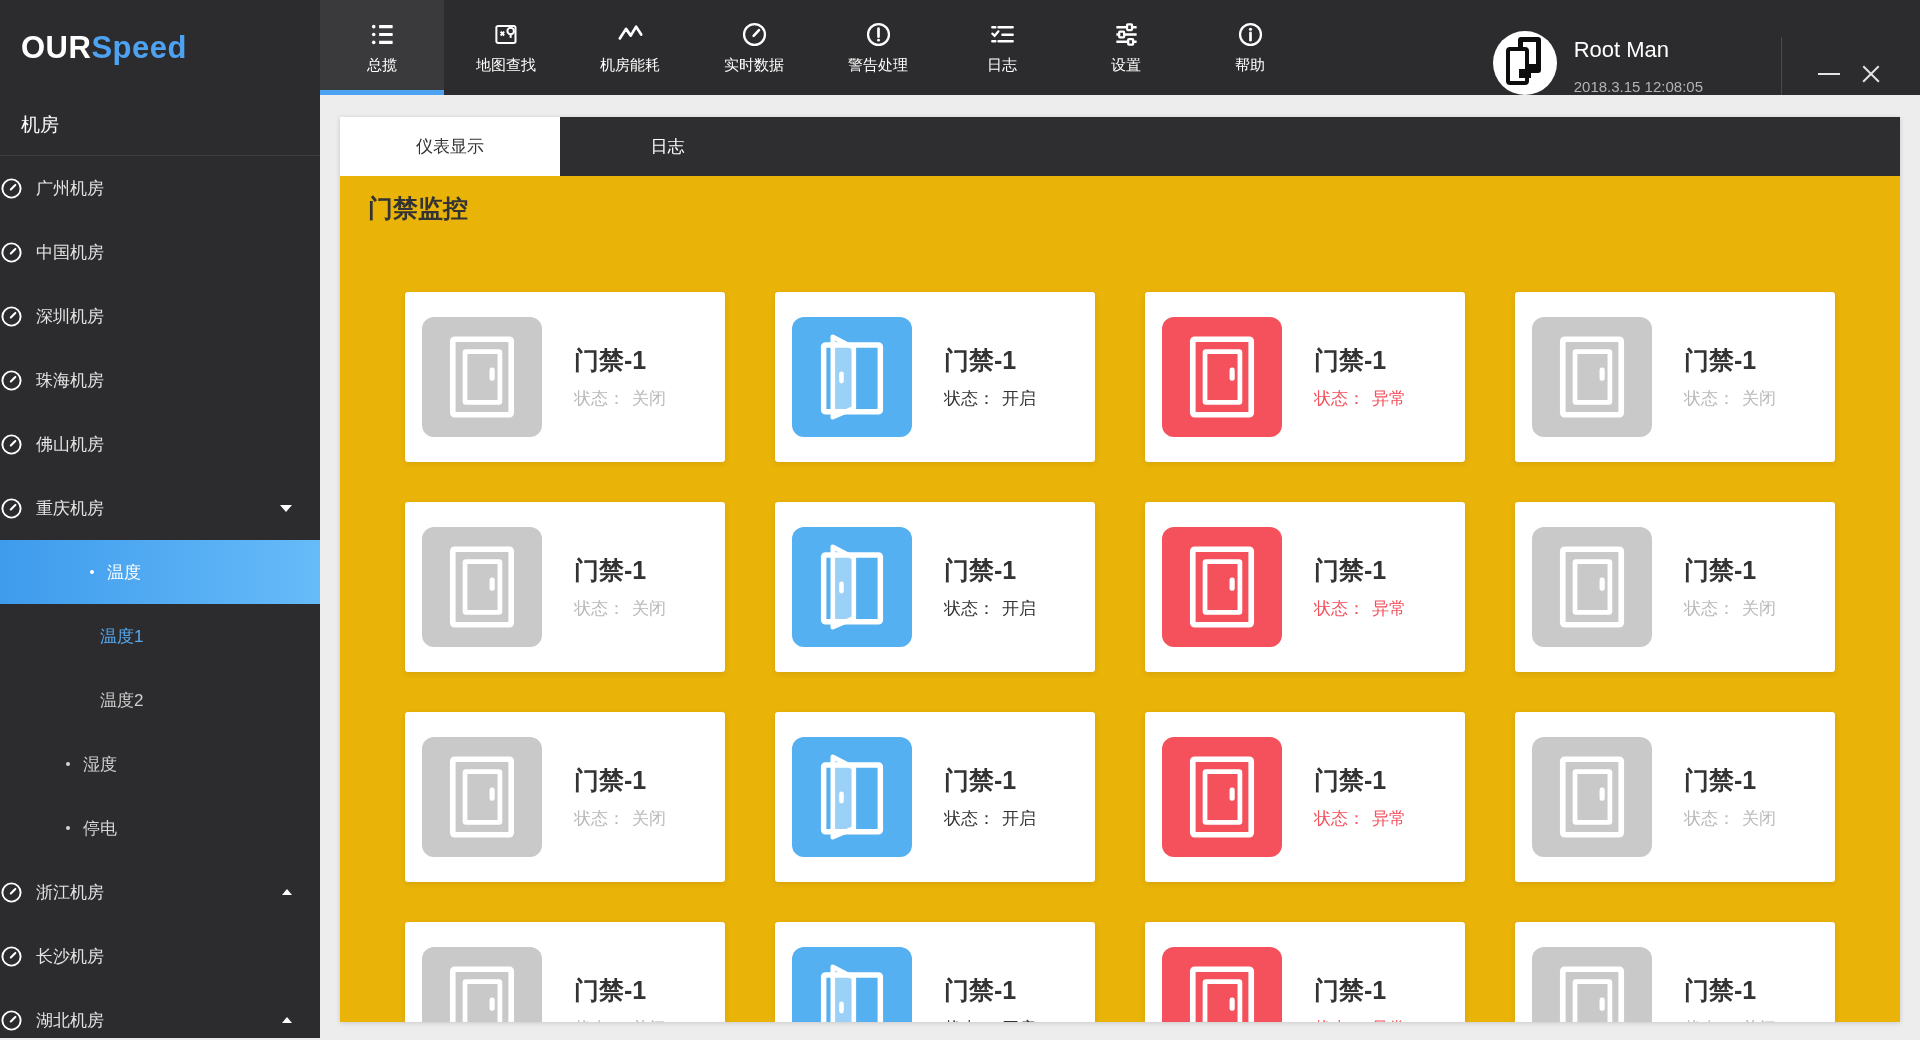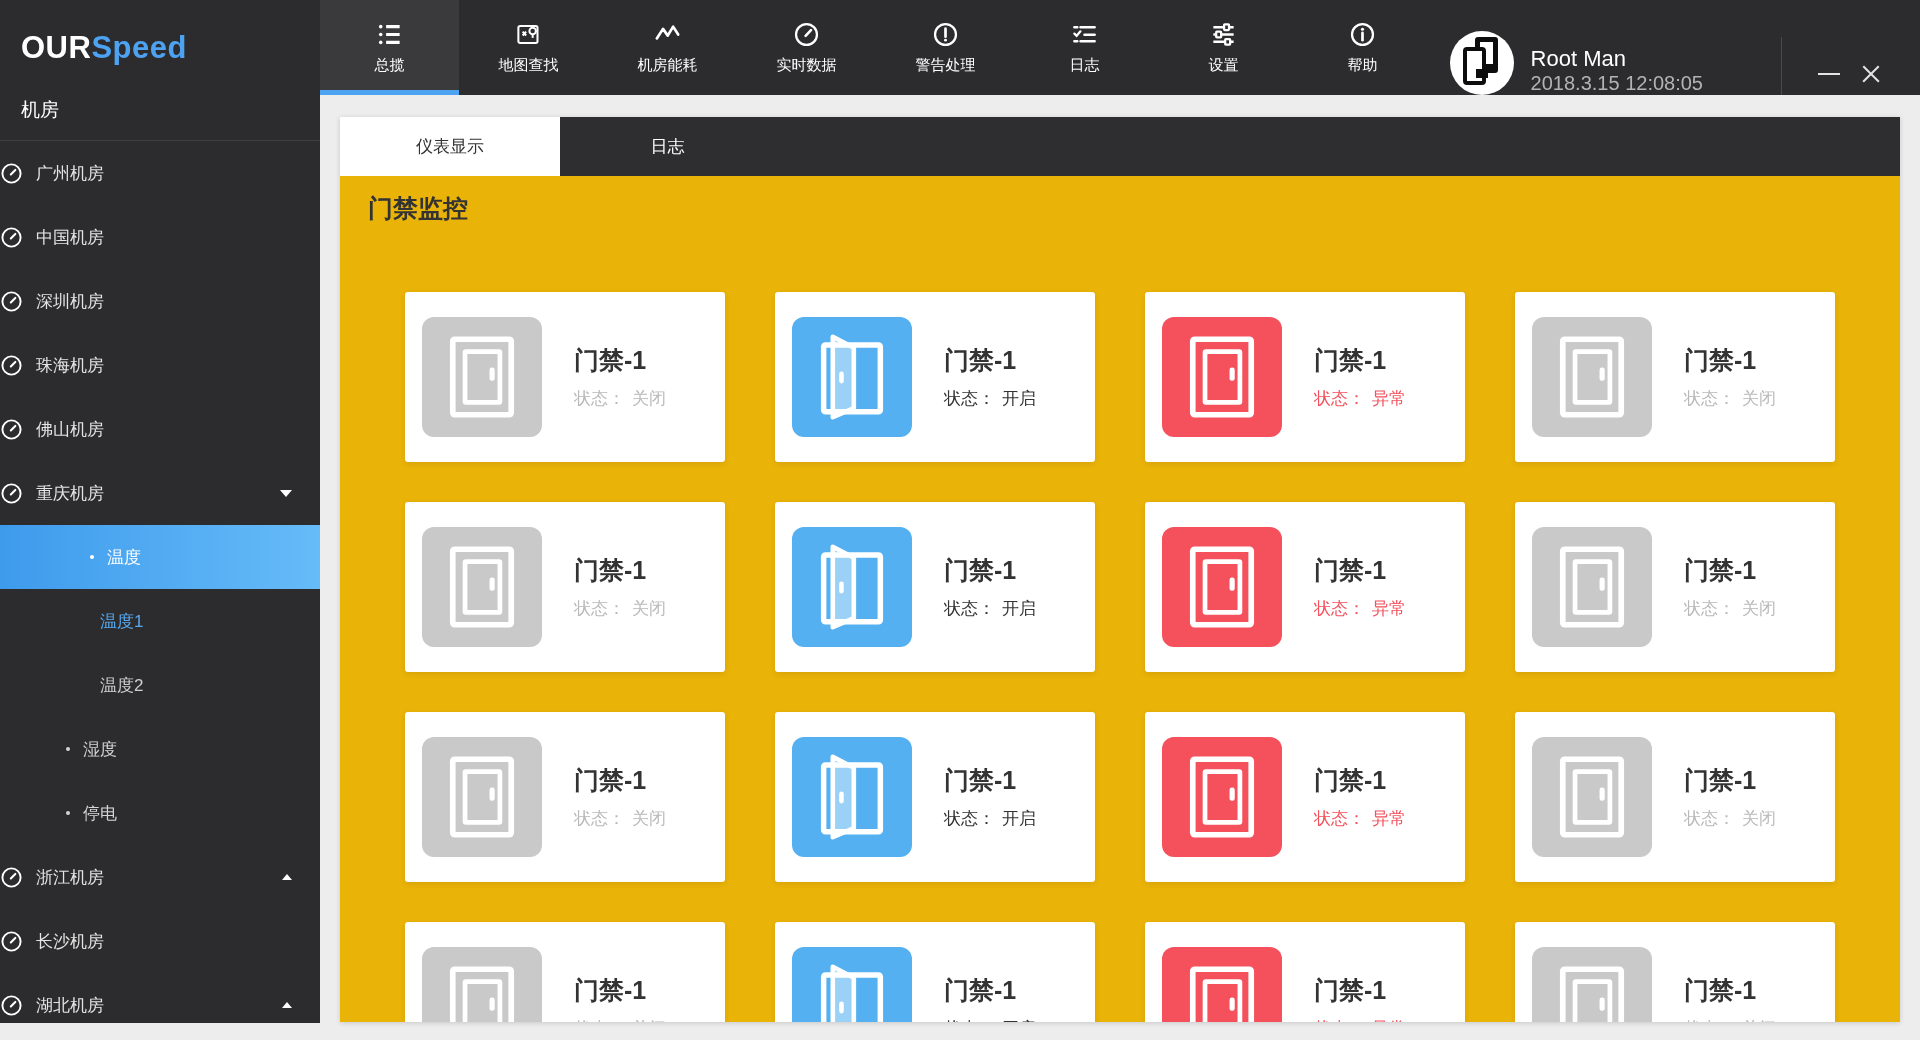--- a/index.html
+++ b/index.html
@@ -11,43 +11,43 @@
     --c-open:#55B0F1; --c-abn:#F4515C; --c-closed:#C9C9C9; --c-closed-text:#B9B9B9;
   }
 
   
   .topbar{ position:absolute; left:0; top:0; width:1920px; height:95px;
     background:var(--bar); display:flex; align-items:stretch; z-index:5; }
   .logo{ width:320px; display:flex; align-items:center; padding-left:21px;
     font-size:31px; font-weight:600; color:#fff; letter-spacing:.5px; }
   .logo .accent{ color:var(--accent); }
   .nav{ display:flex; }
-  .nav-item{ width:139px; display:flex; flex-direction:column; align-items:center;
+  .nav-item{ width:124px; display:flex; flex-direction:column; align-items:center;
     justify-content:center; gap:8px; color:#fff; font-size:15px; cursor:pointer; position:relative; }
   .nav-item svg{ width:27px; height:27px; display:block; }
   .nav-item.active{ background:var(--bar-active); }
   .nav-item.active::after{ content:""; position:absolute; left:0; right:0; bottom:0;
     height:5px; background:var(--accent); }
   .user-area{ margin-left:auto; display:flex; align-items:flex-end; padding-right:28px; }
   .avatar{ width:64px; height:64px; border-radius:50%; cursor:pointer; flex:0 0 auto; }
   .user-text{ margin-left:17px; }
   .user-name{ color:#fff; font-size:22px; }
-  .user-date{ color:#B3B3B5; font-size:20px; margin-top:0; }
+  .user-date{ color:#B3B3B5; font-size:15px; margin-top:15px; }
   .win-divider{ width:1px; height:58px; background:#4A4A4C; margin:0 26px 0 78px; }
   .win-btn{ width:42px; height:42px; display:flex; align-items:center; justify-content:center;
     cursor:pointer; }
   .icon-minus{ width:22px; height:2.4px; background:#E3E3E3; }
   .icon-close{ position:relative; width:22px; height:22px; }
   .icon-close::before,.icon-close::after{ content:""; position:absolute; left:0; top:10px;
     width:22px; height:2.2px; background:#E3E3E3; }
   .icon-close::before{ transform:rotate(45deg); }
   .icon-close::after{ transform:rotate(-45deg); }
 
   
-  .sidebar{ position:absolute; left:0; top:78px; width:320px; height:945px;
+  .sidebar{ position:absolute; left:0; top:93px; width:320px; height:945px;
     background:var(--bar); border-top:1px solid #3B3B3D; }
   .side-header{ height:62px; display:flex; align-items:center; padding-left:21px;
     color:#fff; font-size:19px; font-weight:500; border-bottom:1px solid #3E3E40; }
   .side-item{ height:64px; display:flex; align-items:center; color:#E4E4E4;
     font-size:17px; cursor:pointer; position:relative; }
   .side-item.room{ }
   .side-item.room svg{ width:23px; height:23px; margin-right:13px; flex:0 0 auto; }
   .side-item .dot{ width:4px; height:4px; border-radius:50%; background:currentColor;
     margin-right:13px; flex:0 0 auto; }
   .side-item.sub{ padding-left:66px; color:#D5D5D5; }

